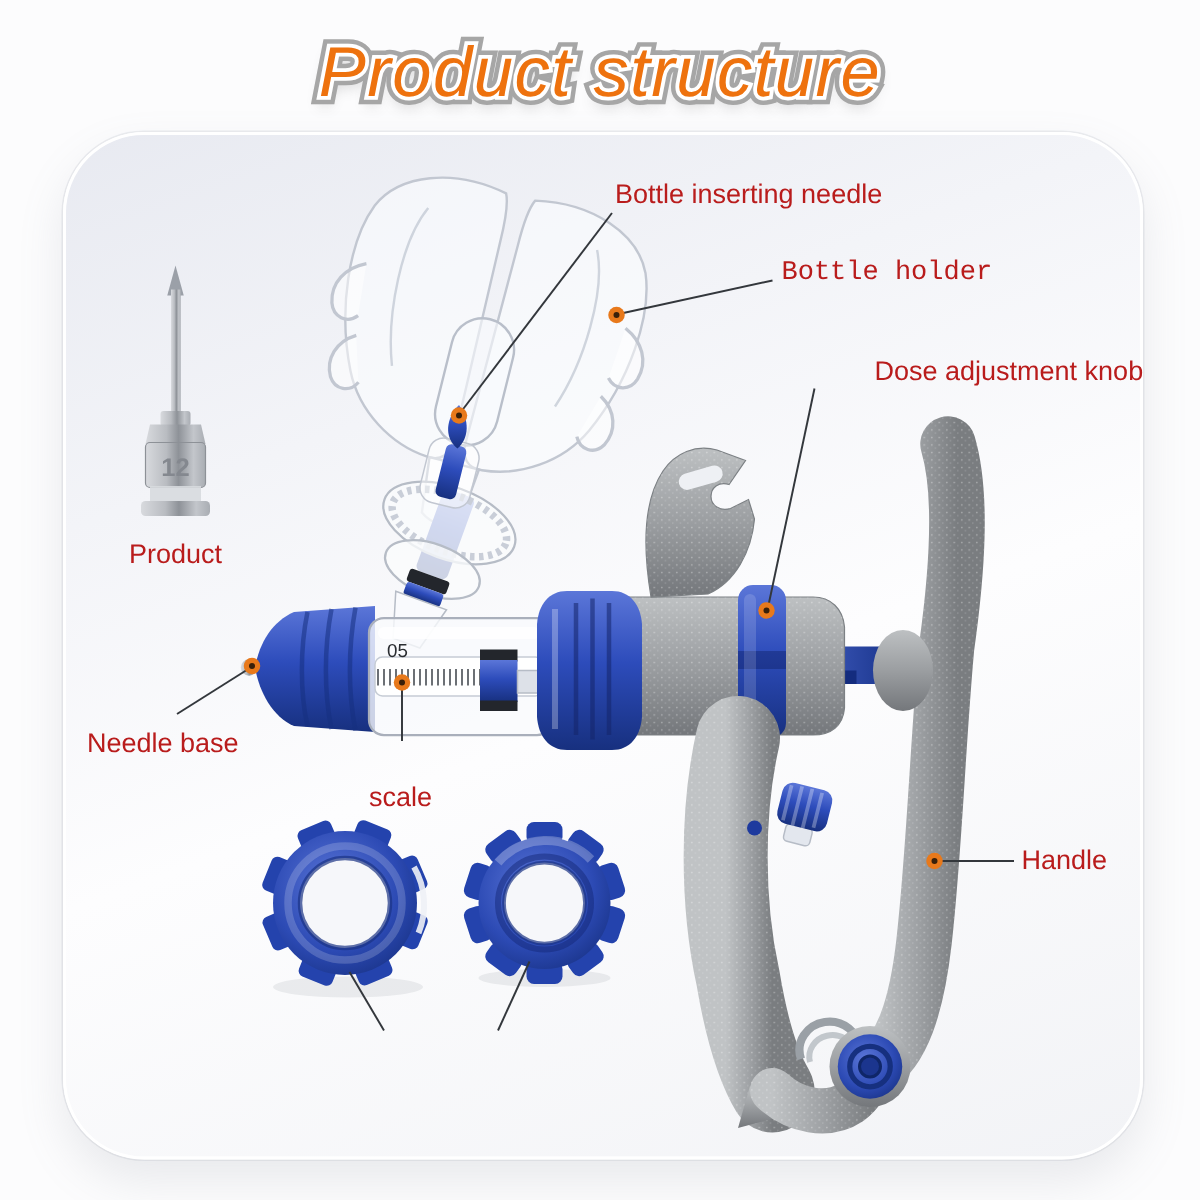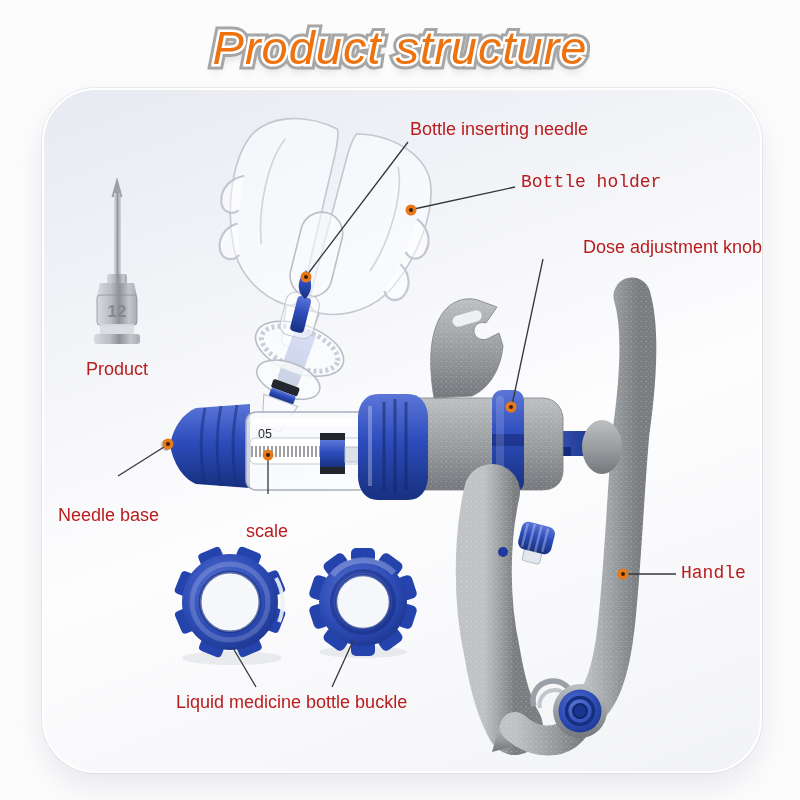--- a/index.html
+++ b/index.html
@@ -14,23 +14,23 @@
     font-style:italic;font-weight:normal;font-size:47px;letter-spacing:1px;color:#ee720e;}
   .title-text::before{content:attr(data-text);position:absolute;left:0;top:0;z-index:-2;
     color:#a6a6a6;-webkit-text-stroke:11px #a6a6a6;text-shadow:0 6px 9px rgba(90,90,90,.40);}
   .title-text::after{content:attr(data-text);position:absolute;left:0;top:0;z-index:-1;
     color:#ffffff;-webkit-text-stroke:5px #ffffff;}
   .lbl{position:absolute;z-index:3;font-size:18px;line-height:22px;color:#b91c1c;white-space:nowrap;}
   .lbl-bin{left:410px;top:118px;}
   .lbl-bh{left:521px;top:171px;font-family:Liberation Mono, monospace;}
   .lbl-dak{left:550px;top:236px;margin-left:33px;}
   .lbl-n{left:86px;top:358px;}
-  .lbl-nb{left:58px;top:504px;}
+  .lbl-nb{left:58px;top:484px;}
   .lbl-sc{left:246px;top:520px;}
-  .lbl-h{left:681px;top:562px;font-family:Liberation Mono, monospace;}
+  .lbl-h{left:681px;top:562px;}
   .lbl-buck{left:176px;top:691px;}
 </style>
 </head>
 <body>
 
 <div class="stage">
 
   <div class="card"></div>
 
   <h1 class="title"><span class="title-text" data-text="Product structure">Product structure</span></h1>
@@ -265,15 +265,14 @@
     </g>
   </svg>
 
   <div class="lbl lbl-bin">Bottle inserting needle</div>
   <div class="lbl lbl-bh">Bottle holder</div>
   <div class="lbl lbl-dak">Dose adjustment knob</div>
   <div class="lbl lbl-n">Product</div>
   <div class="lbl lbl-nb">Needle base</div>
   <div class="lbl lbl-sc">scale</div>
   <div class="lbl lbl-h">Handle</div>
-  <div class="lbl lbl-buck">Liquid medicine bottle buckle</div>
 
 </div>
 
 </body></html>

